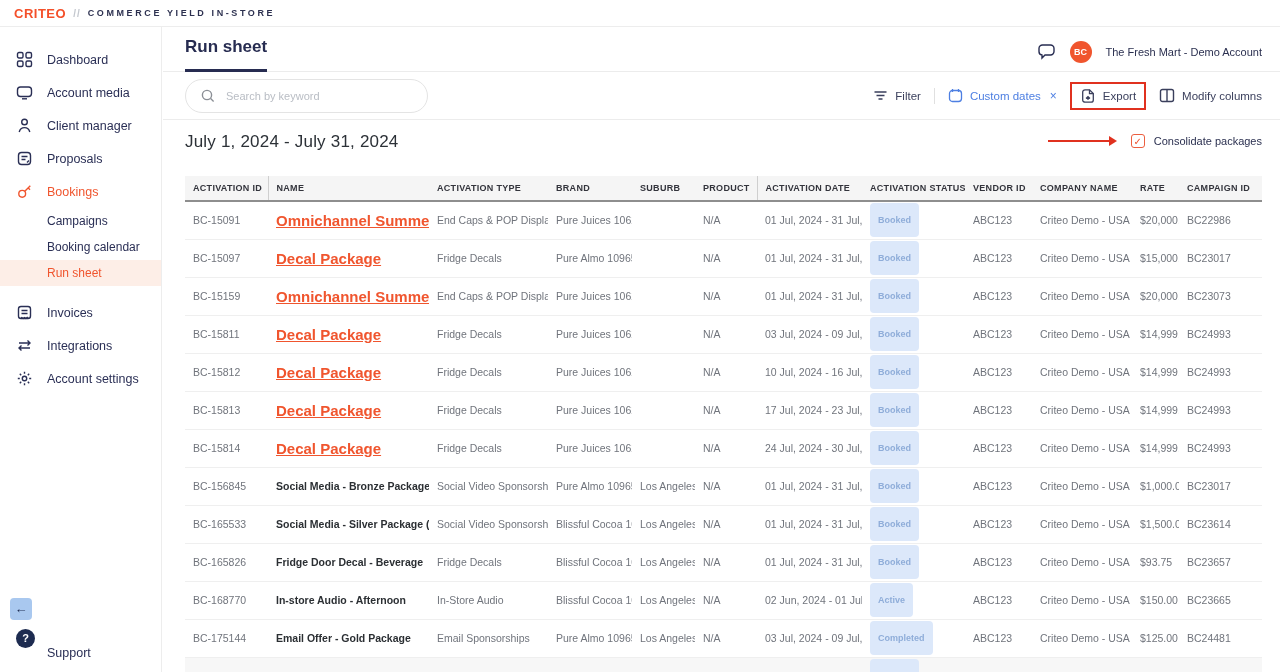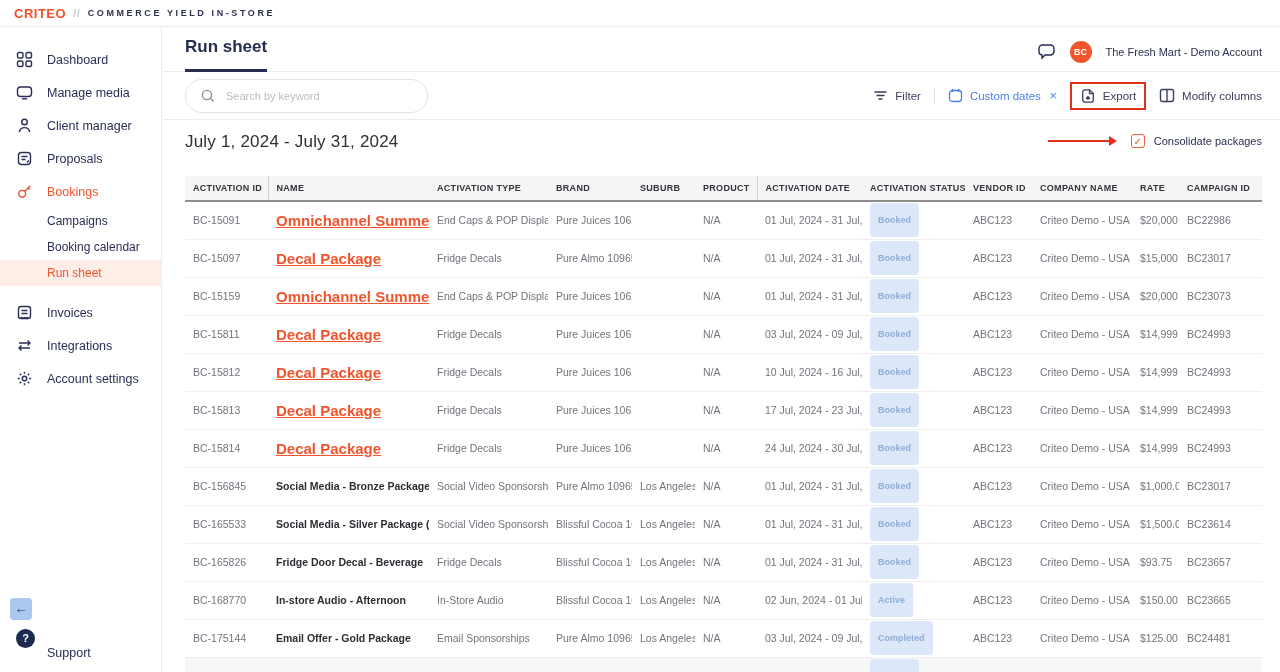--- a/index.html
+++ b/index.html
@@ -92,21 +92,21 @@
           </span>
         <span>Dashboard</span>
       </div>
       <div class="nav-item">
         <span>
             <svg width="17" height="17" viewBox="0 0 17 17" fill="none" stroke="#2a2f55" stroke-width="1.4">
               <rect x="1.5" y="3" width="14" height="9.5" rx="3"></rect>
               <path d="M6 14.8h5"></path>
             </svg>
           </span>
-        <span>Manage media</span>
+        <span>Account media</span>
       </div>
       <div class="nav-item">
         <span>
             <svg width="17" height="17" viewBox="0 0 17 17" fill="none" stroke="#2a2f55" stroke-width="1.4">
               <circle cx="8.5" cy="5" r="2.8"></circle>
               <path d="M3.2 15c.7-3 2.6-4.4 5.3-4.4S13.1 12 13.8 15"></path>
             </svg>
           </span>
         <span>Client manager</span>
       </div>

